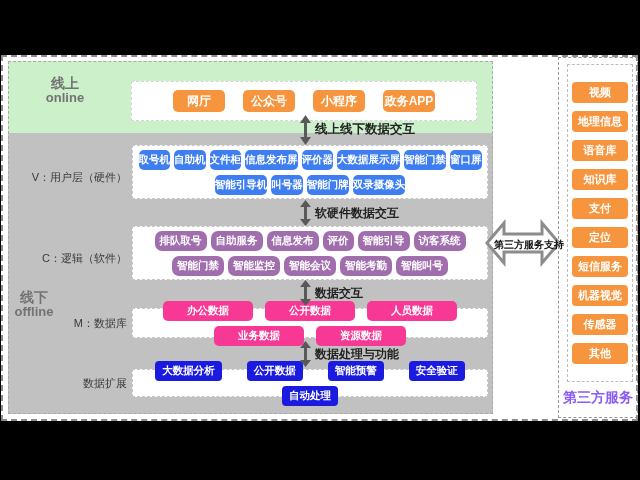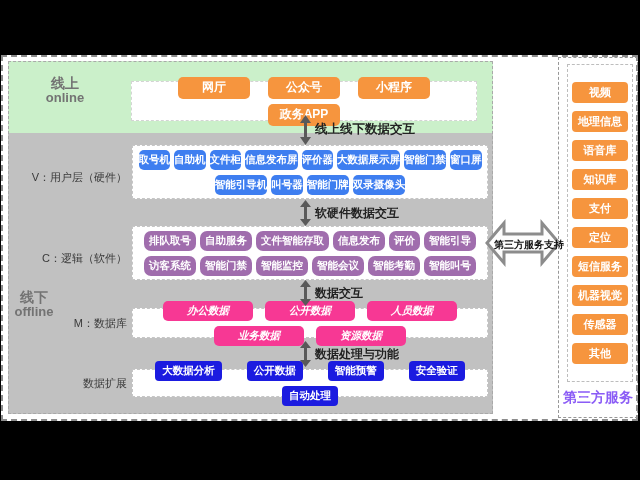--- a/index.html
+++ b/index.html
@@ -38,24 +38,24 @@
   .online-box{left:128px;top:24px;width:346px;height:40px;column-gap:18px;border-color:#d4d4d4;}
   .grp-hw{left:129px;top:88px;width:356px;height:54px;}
   .grp-sw{left:129px;top:169px;width:356px;height:54px;}
   .grp-db{left:129px;top:251px;width:356px;height:30px;column-gap:12px;}
   .grp-ext{left:129px;top:312px;width:356px;height:28px;column-gap:25px;}
 
   .node{
     display:flex;align-items:center;justify-content:center;
     color:#fff;font-weight:600;border-radius:5px;white-space:nowrap;
   }
-  .online-item{width:72px;height:22px;font-size:12px;background:var(--orange,#f6953e);}
+  .online-item{width:52px;height:22px;font-size:12px;background:var(--orange,#f6953e);}
   .hw-item{font-size:10.5px;padding:3px 0;background:var(--hardware_blue,#3e7ef0);}
   .sw-item{font-size:10.5px;padding:3px 5px;background:var(--software_purple,#a06dad);border-radius:7px;}
-  .db-item{font-size:10.5px;padding:3px 24px;background:var(--database_pink,#f73894);font-style:italic;}
+  .db-item{font-size:10.5px;padding:3px 24px;background:var(--database_pink,#f73894);}
   .ext-item{font-size:10.5px;padding:3px 7px;background:var(--extension_blue,#1b1be0);border-radius:4px;}
 
   .varrow{left:296px;width:13px;}
   .arrow-label{left:312px;font-size:12px;font-weight:700;color:#222;white-space:nowrap;}
   .al-1{top:64px;font-size:12.5px;} .al-2{top:148px;} .al-3{top:228px;} .al-4{top:289px;}
 
   
   .tp-outer{left:555px;top:0;width:80px;height:361px;border:1px dashed #979797;box-sizing:border-box;}
   .tp-inner{
     left:564px;top:7px;width:66px;height:318px;border:1px dashed #bdbdbd;box-sizing:border-box;
@@ -114,21 +114,20 @@
         <div class="node hw-item">窗口屏</div>
         <div class="node hw-item">智能引导机</div>
         <div class="node hw-item">叫号器</div>
         <div class="node hw-item">智能门牌</div>
         <div class="node hw-item">双录摄像头</div>
       </div>
     <div class="group grp-sw">
 
     <div class="node sw-item">排队取号</div>
         <div class="node sw-item">自助服务</div>
-        <div class="node sw-item">文件智能存取</div>
         <div class="node sw-item">信息发布</div>
         <div class="node sw-item">评价</div>
         <div class="node sw-item">智能引导</div>
         <div class="node sw-item">访客系统</div>
         <div class="node sw-item">智能门禁</div>
         <div class="node sw-item">智能监控</div>
         <div class="node sw-item">智能会议</div>
         <div class="node sw-item">智能考勤</div>
         <div class="node sw-item">智能叫号</div>
       </div>

